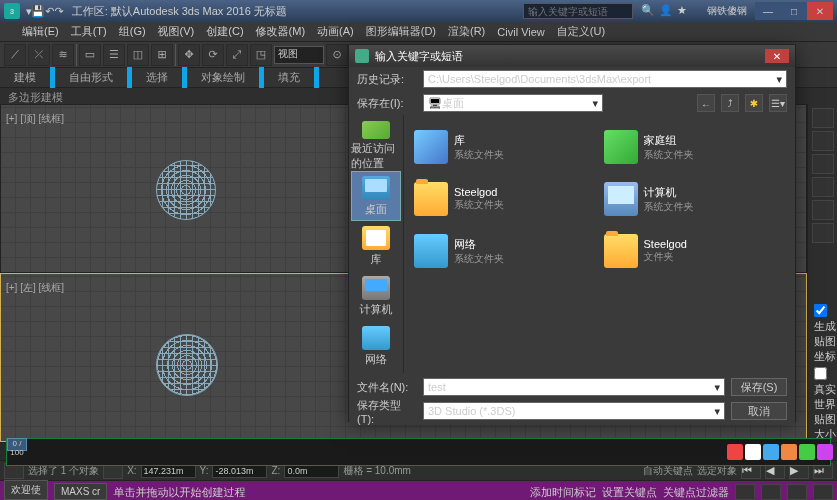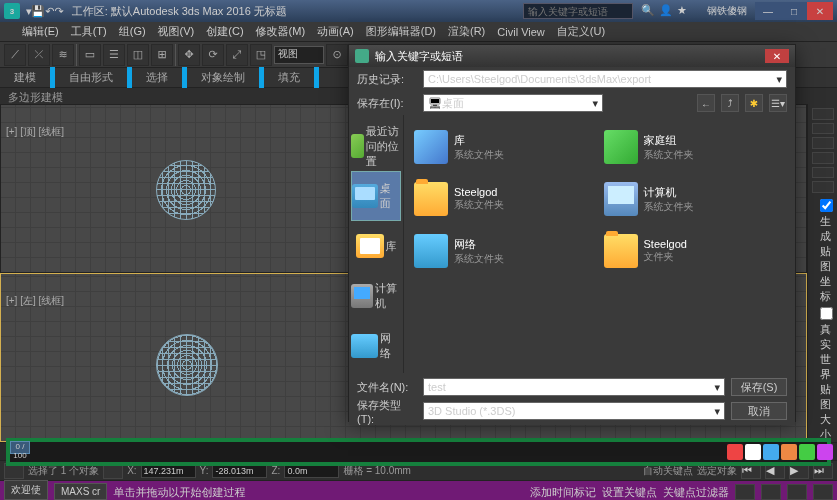--- a/index.html
+++ b/index.html
@@ -33,30 +33,30 @@
 
 .tabs{height:20px;background:#333;display:flex;align-items:center;border-bottom:1px solid #222}
 .tabs span{padding:3px 14px;font-size:11px;color:#aaa;border-right:5px solid #0ea5e9}
 .subtitle{height:16px;background:#2e2e2e;padding:2px 8px;font-size:11px;color:#999}
 
 
 .workarea{display:flex;height:338px}
 .viewports{flex:1;display:flex;flex-direction:column;background:#4a4a4a}
 .vp{flex:1;position:relative;border:1px solid #222;background:#484848;background-image:repeating-linear-gradient(0deg,transparent,transparent 14px,#3f3f3f 14px,#3f3f3f 15px),repeating-linear-gradient(90deg,transparent,transparent 14px,#3f3f3f 14px,#3f3f3f 15px)}
 .vp.active{border:1px solid #d4b050}
-.vp-label{position:absolute;top:20px;left:5px;font-size:10px;color:#aaa}
+.vp-label{position:absolute;top:7px;left:5px;font-size:10px;color:#aaa}
 .sphere{position:absolute;border:1px solid #8ab;border-radius:50%;background:radial-gradient(circle,transparent 40%,transparent);background-image:repeating-radial-gradient(circle,transparent 0,transparent 4px,#8ab 4px,#8ab 5px),repeating-linear-gradient(0deg,transparent,transparent 5px,#8ab 5px,#8ab 6px),repeating-linear-gradient(90deg,transparent,transparent 5px,#8ab 5px,#8ab 6px)}
 
 
 .rpanel{width:30px;background:#2e2e2e;border-left:1px solid #222;display:flex;flex-direction:column;align-items:center;padding-top:4px;gap:3px}
 .rpanel .rb{width:22px;height:20px;background:#333;border:1px solid #444}
 
 
 .timeline{height:18px;background:#2a2a2a;display:flex;align-items:center;padding:0 6px;border-top:1px solid #222}
-.timeline .track{flex:1;height:28px;background:#1a1a1a;border:4px solid #15803d;position:relative}
+.timeline .track{flex:1;height:28px;background:#1a1a1a;border:1px solid #15803d;position:relative}
 .timeline .marker{position:absolute;left:0;top:-1px;width:20px;height:13px;background:#3a5a7a;border:1px solid #5a8ab0;font-size:8px;text-align:center}
 
 
 .status1{height:20px;background:#2e2e2e;display:flex;align-items:center;padding:0 4px;gap:4px;border-top:1px solid #222}
 .status1 input{width:55px;height:14px;background:#1a1a1a;border:1px solid #444;color:#ccc;font-size:9px;padding:0 2px}
 .status1 .lbl{font-size:10px;color:#999}
 .sbtn{width:20px;height:16px;background:#333;border:1px solid #444}
 
 .status2{height:20px;background:#701a75;display:flex;align-items:flex-end;padding:0 4px;gap:6px;border-top:1px solid #222}
 .status2 .tag{padding:2px 6px;background:#3a3a3a;border:1px solid #555;font-size:10px}
@@ -70,21 +70,21 @@
 
 .dlg-row{height:24px;display:flex;align-items:center;padding:0 8px;gap:6px;background:#3a3a3a}
 .dlg-row .lbl{width:60px;font-size:11px;color:#ccc}
 .dlg-row .combo{flex:1;height:18px;background:#fff;color:#000;border:1px solid #666;font-size:11px;padding:0 4px;display:flex;align-items:center}
 .dlg-row .combo .arrow{margin-left:auto;color:#333}
 .dlg-row .ib{width:18px;height:18px;background:#444;border:1px solid #555;display:flex;align-items:center;justify-content:center;font-size:10px}
 .dlg-row .ib.yel{color:#fc3}
 
 .dlg-body{display:flex;height:258px;background:#3a3a3a}
 .dlg-side{width:55px;background:#3a3a3a;border-right:1px solid #2a2a2a;display:flex;flex-direction:column;align-items:center;padding-top:6px}
-.dlg-side .sitem{width:50px;height:50px;display:flex;flex-direction:row;align-items:center;justify-content:center;gap:2px;font-size:9px;color:#ccc;cursor:pointer}
+.dlg-side .sitem{width:50px;height:50px;display:flex;flex-direction:column;align-items:center;justify-content:center;gap:2px;font-size:9px;color:#ccc;cursor:pointer}
 .dlg-side .sitem.sel{background:#5a7aa8;border:1px solid #7aa}
 .dlg-side .sico{width:28px;height:24px;border-radius:3px}
 .sico.recent{background:linear-gradient(135deg,#8c5,#5a3)}
 .sico.desktop{background:linear-gradient(#5ad,#38b);position:relative}
 .sico.desktop::after{content:"";position:absolute;inset:3px 3px 8px 3px;background:#adf;border-radius:1px}
 .sico.lib{background:linear-gradient(#fd6,#fa3);position:relative}
 .sico.lib::after{content:"";position:absolute;inset:4px;background:#fff;border-radius:1px}
 .sico.computer{background:linear-gradient(#aaa,#777);position:relative}
 .sico.computer::after{content:"";position:absolute;inset:3px 3px 9px 3px;background:#4af}
 .sico.network{background:linear-gradient(#6cf,#39c)}
@@ -103,21 +103,21 @@
 .ftxt .n{font-size:11px;color:#fff}
 .ftxt .s{font-size:10px;color:#999}
 
 .dlg-foot{background:#3a3a3a;padding:2px 0}
 .dlg-foot .dlg-row .btn{width:56px;height:18px;background:#444;border:1px solid #666;text-align:center;font-size:11px;color:#ccc;display:flex;align-items:center;justify-content:center}
 
 
 .extras{position:absolute;right:4px;bottom:40px;display:flex;gap:2px}
 .extras div{width:16px;height:16px;border-radius:2px}
 
-.rcheck{font-size:10px;color:#aaa;margin-left:12px}
+.rcheck{font-size:10px;color:#aaa;margin-left:6px}
 </style>
 </head>
 <body>
 
 <div class="titlebar">
   <div class="logo">3</div>
   <span>▾</span>
   <span>💾</span>
   <span>↶</span>
   <span>↷</span>

